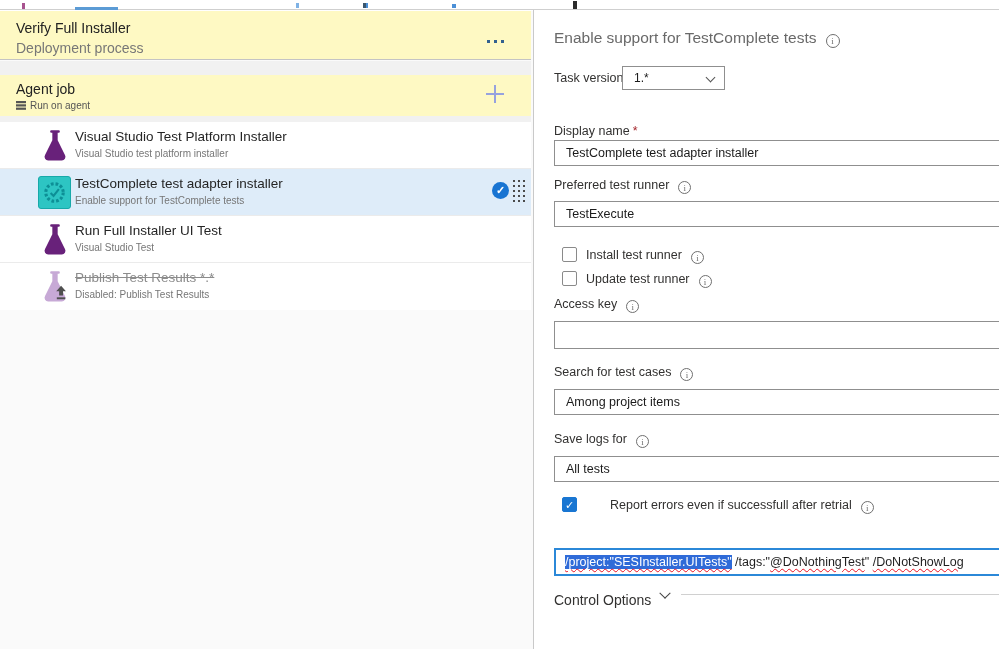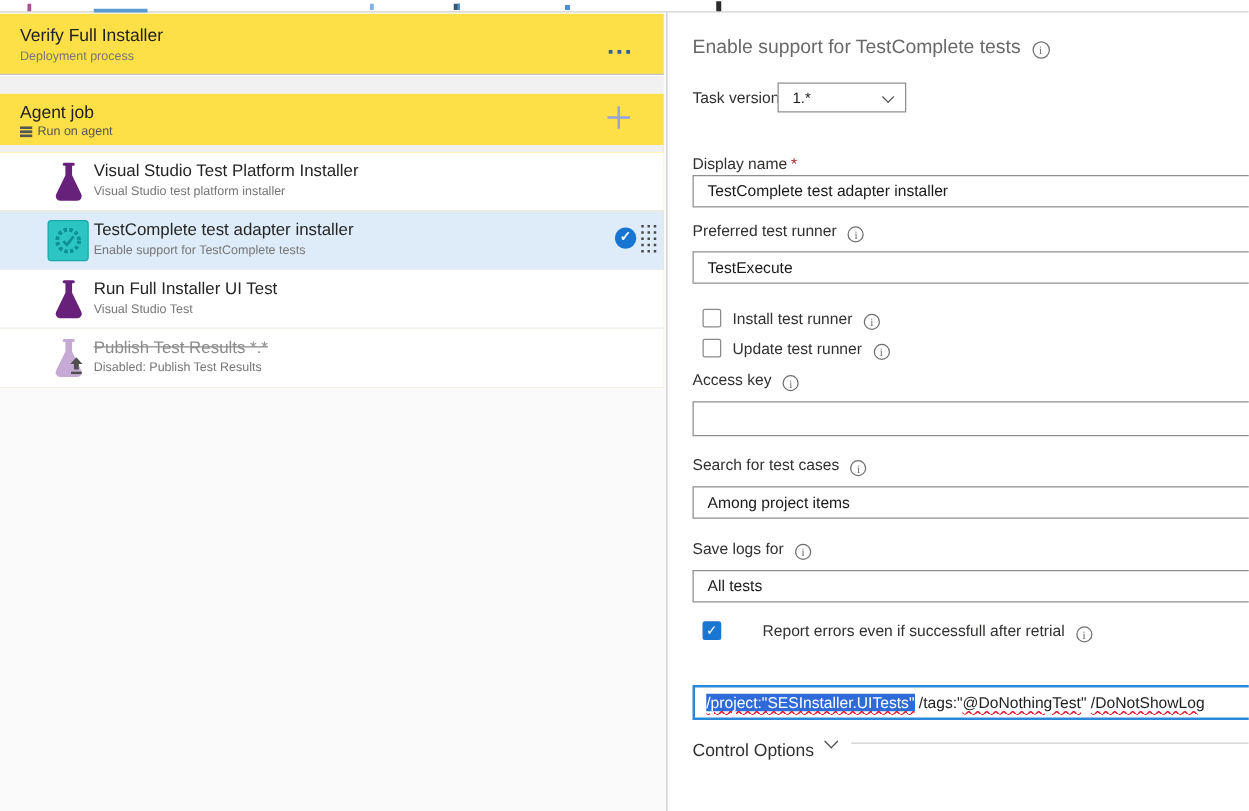--- a/index.html
+++ b/index.html
@@ -14,29 +14,29 @@
   .frag-a { left: 22px; top: 3px; width: 3px; height: 6px; background: #a8538f; }
   .frag-b { left: 296px; top: 3px; width: 3px; height: 5px; background: #7fb2e5; }
   .frag-c { left: 363px; top: 3px; width: 5px; height: 5px; background: #3a566e; border-right: 2px solid #4b8fd6; }
   .frag-d { left: 452px; top: 4px; width: 4px; height: 4px; background: #4b8fd6; }
   .frag-e { left: 573px; top: 1px; width: 4px; height: 8px; background: #2b2b2b; }
 
   .vdiv { left: 533px; top: 10px; width: 1px; height: 639px; background: #c9c9c9; }
   .left-bg { left: 0; top: 11px; width: 533px; height: 638px; background: #fafafa; }
 
   
-  .card { position: absolute; left: 0; width: 531px; background: #fde047; }
+  .card { position: absolute; left: 0; width: 531px; background: #fef9c3; }
   .card-process { top: 11px; height: 49px; border-bottom: 1px solid #c4c4c4; }
   .gap1 { position: absolute; left: 0; top: 61px; width: 531px; height: 14px; background: #f1f1f1; }
   .card-agent { top: 75px; height: 56px; border-bottom: 1px solid #15803d; }
   .gap2 { position: absolute; left: 0; top: 116px; width: 531px; height: 6px; background: #f1f1f1; }
   .card-tasks { top: 122px; height: 188px; border-bottom: 1px solid #d8d8d8; }
 
   .proc-title { position: absolute; left: 16px; top: 9px; font-size: 14px; color: #222; }
-  .proc-sub { position: absolute; left: 16px; top: 29px; font-size: 10px; color: #777; }
+  .proc-sub { position: absolute; left: 16px; top: 29px; font-size: 14px; color: #777; }
   .more-dots { position: absolute; left: 487px; top: 29px; width: 22px; height: 5px; display: flex; gap: 4px; cursor: pointer; }
   .more-dots i { width: 3px; height: 3px; background: #33618f; }
 
   .agent-title { position: absolute; left: 16px; top: 6px; font-size: 14px; color: #222; }
   .agent-sub { position: absolute; left: 16px; top: 25px; font-size: 10px; color: #555; display: flex; align-items: center; gap: 4px; }
   .plus-btn { position: absolute; left: 484px; top: 83px; width: 22px; height: 22px; cursor: pointer; }
 
   .task-row { position: absolute; left: 0; width: 531px; height: 47px; background: #fff; border-bottom: 1px solid #ebebeb; cursor: pointer; }
   .task-row.selected { background: #deecf9; }
   .task-row.r1 { top: 0; } .task-row.r2 { top: 47px; } .task-row.r3 { top: 94px; } .task-row.r4 { top: 141px; border-bottom: none; }

